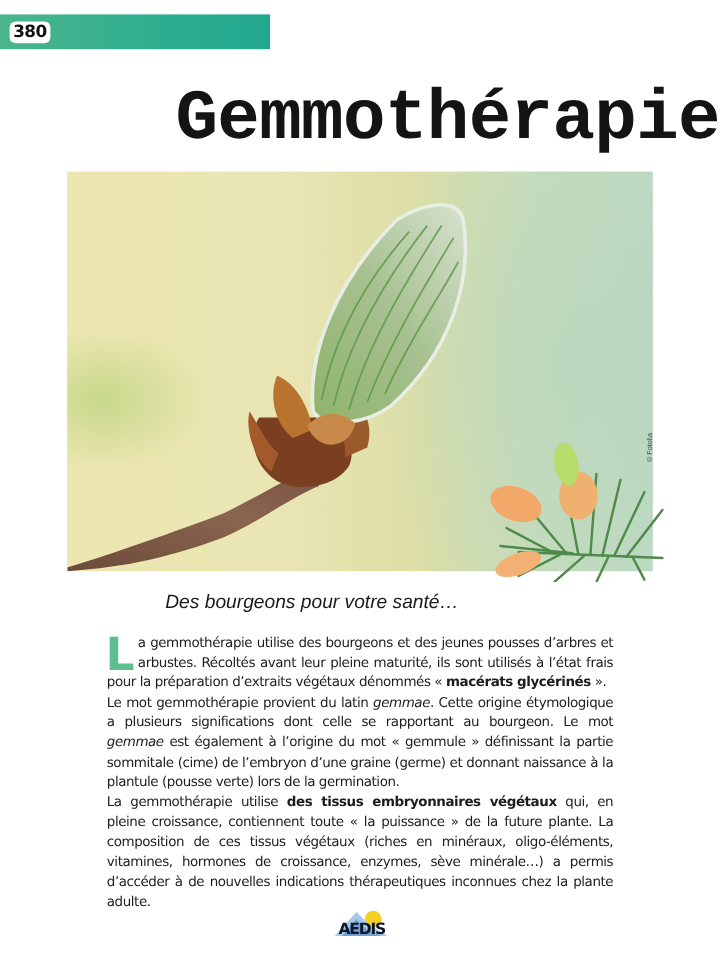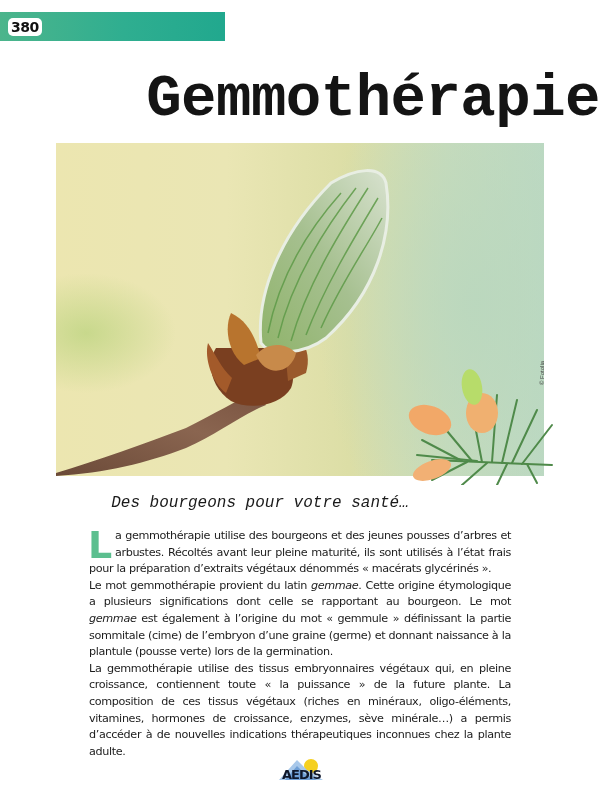--- a/index.html
+++ b/index.html
@@ -35,33 +35,33 @@
     }
     .photo svg { position: absolute; left: 0; top: 0; }
     .credit {
       position: absolute; left: 539px; top: 385px; width: 30px; height: 10px;
       font-size: 6px; color: #444; transform: rotate(-90deg); transform-origin: left top;
       white-space: nowrap;
     }
     .pine { position: absolute; left: 402px; top: 365px; width: 155px; height: 120px; }
     .subtitle {
       position: absolute; left: 0; top: 494px; width: 520px; text-align: center;
-      font-family: Liberation Mono, monospace; font-style: italic; font-size: 16px; color: #1a1a1a;
+      font-family: Liberation Sans, sans-serif; font-style: italic; font-size: 16px; color: #1a1a1a;
     }
     .body-text {
       position: absolute; left: 89px; top: 528px; width: 422px;
       font-family: "DejaVu Sans", sans-serif; font-size: 11.2px; line-height: 16.6px;
       text-align: justify; color: #1c1c1c; letter-spacing: -0.35px;
     }
     .body-text p { margin: 0; }
     .dropcap {
       float: left; font-family: "DejaVu Sans", sans-serif; font-weight: bold; font-size: 38px;
       line-height: 30px; color: #5cbf8f; margin: 2px 3px 0 -1px; height: 30px;
     }
-    .bold { font-weight: normal; }
+    .bold { font-weight: bold; }
     .ital { font-style: italic; }
     .logo { position: absolute; left: 277px; top: 756px; width: 48px; height: 26px; }
     .logo-text {
       position: absolute; left: 5px; top: 11px; font-family: "DejaVu Sans", sans-serif;
       font-weight: bold; font-size: 13px; color: #0f172a; letter-spacing: -1px;
     }
   </style>
 </head>
 <body>
 

